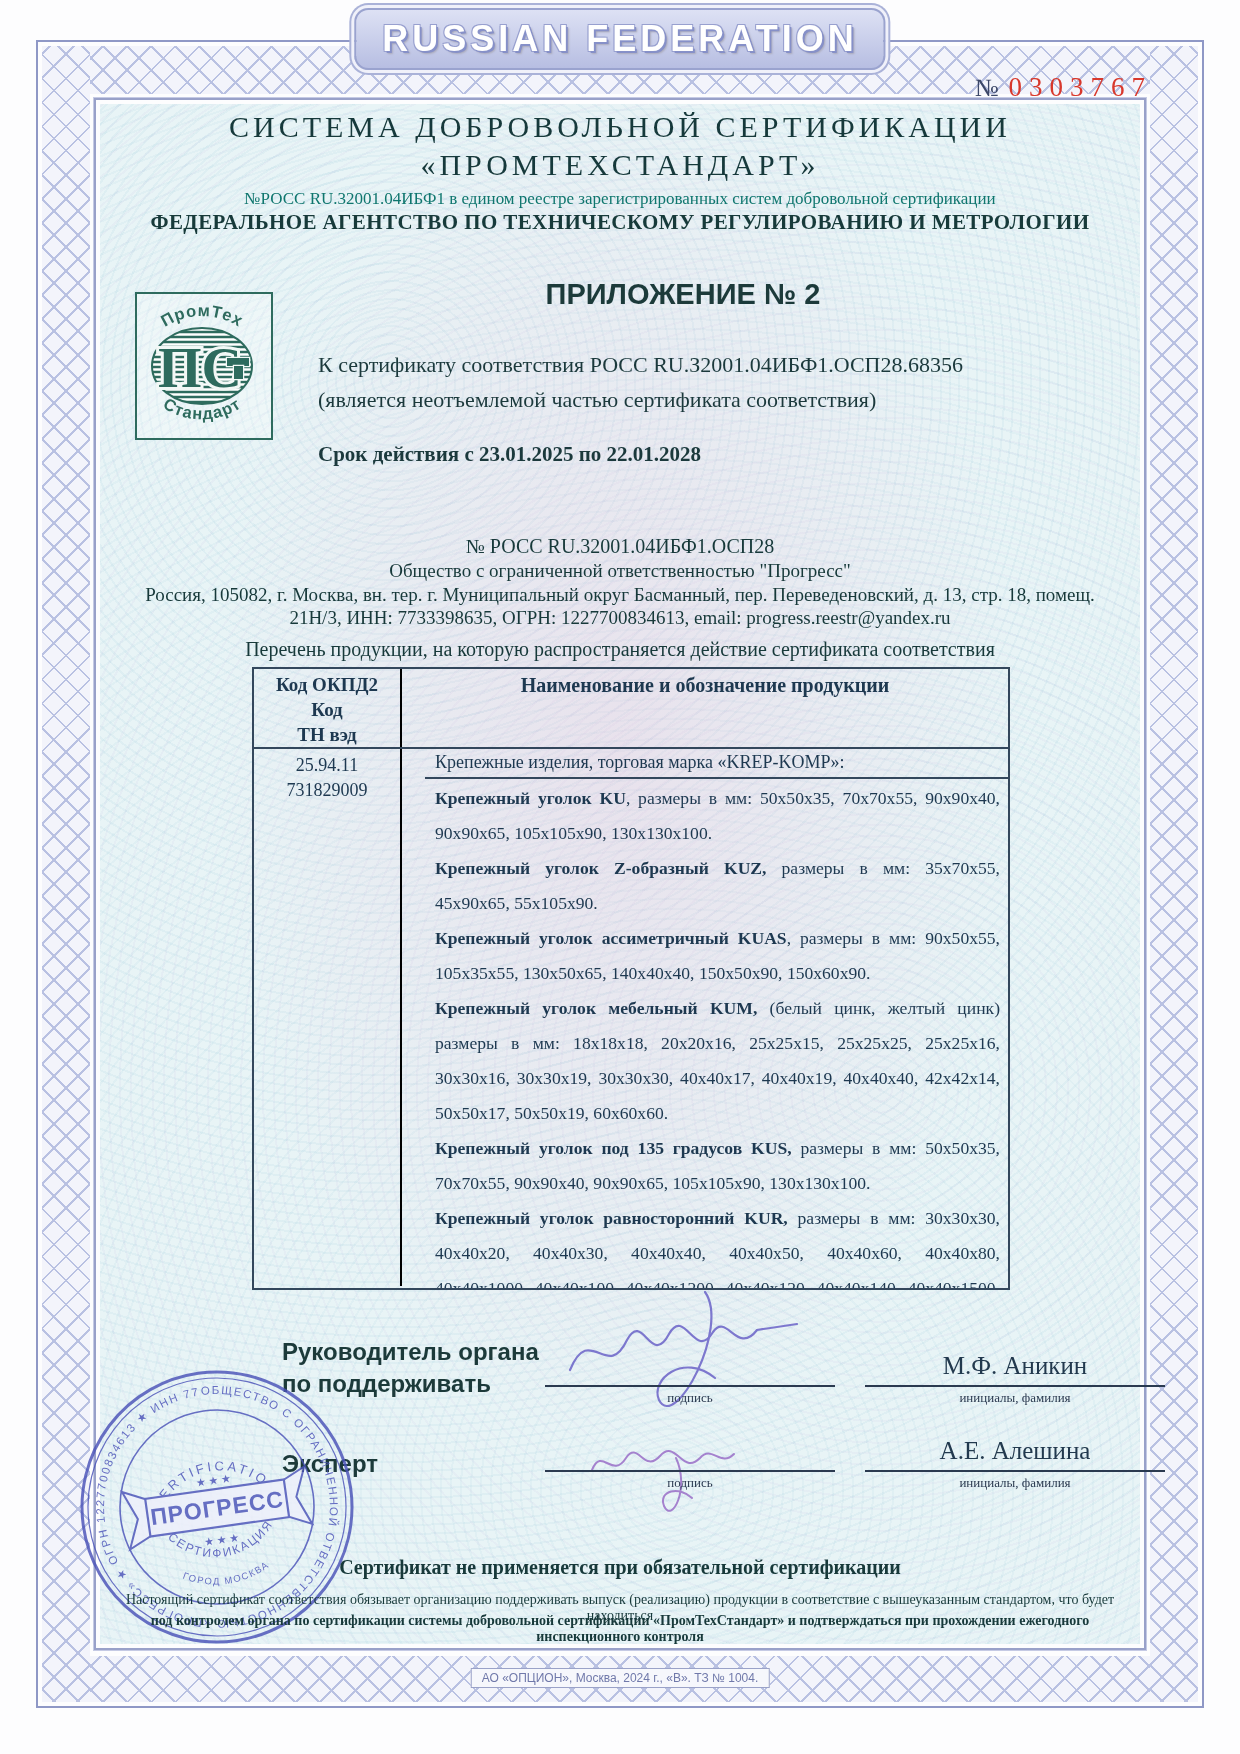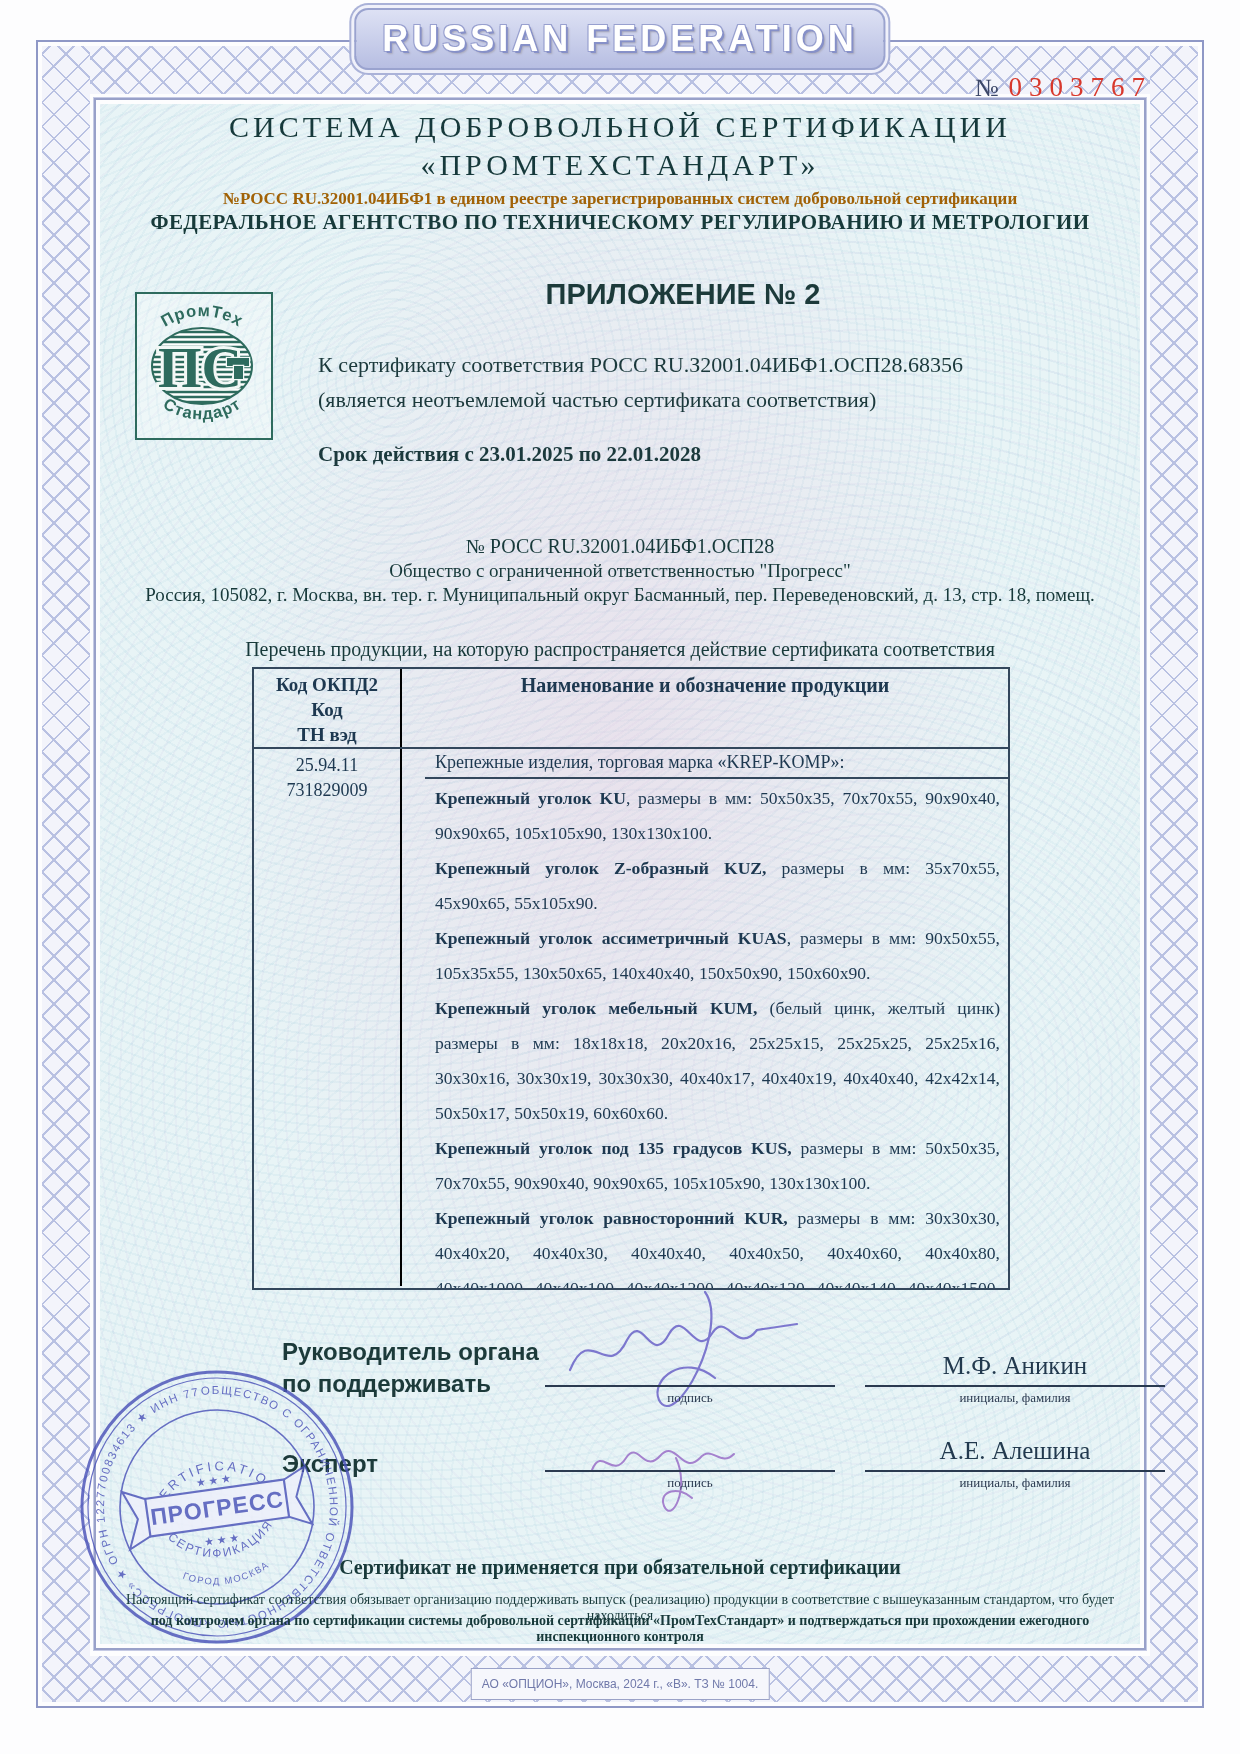--- a/index.html
+++ b/index.html
@@ -32,21 +32,21 @@
       letter-spacing:4px;color:#ffffff;
       text-shadow:2px 2px 0 #8690c8,-1px -1px 0 #98a0cf,1px -1px 0 #98a0cf,-1px 1px 0 #98a0cf,3px 3px 2px #aab;}
   
   .serial{position:absolute;top:72px;right:88px;font-size:25px;}
   .serial .pfx{color:#3c4768;margin-right:10px;}
   .serial .num{color:#d8382c;letter-spacing:7px;font-size:27px;}
   
   .c{position:absolute;left:100px;right:100px;text-align:center;}
   .title1{top:110px;font-size:30px;letter-spacing:4px;color:#16393b;}
   .title2{top:148px;font-size:30px;letter-spacing:4px;color:#16393b;}
-  .registry{top:189px;font-size:17px;font-weight:bold;color:#a16207;}
+  .registry{top:189px;font-size:17px;font-weight:normal;color:#0f766e;}
   .agency{top:210px;font-size:21px;font-weight:bold;letter-spacing:0.4px;color:#173a3a;}
   .appendix{position:absolute;left:400px;width:566px;top:278px;text-align:center;
       font-family:"Liberation Sans","DejaVu Sans",sans-serif;font-weight:bold;font-size:29px;color:#1c3a3a;}
   
   .logo{position:absolute;left:135px;top:292px;width:134px;height:144px;border:2px solid #2e6b5e;
       background:rgba(255,255,255,0.25);}
   
   .cert-line1{position:absolute;left:318px;top:352px;font-size:22px;color:#1b393c;}
   .cert-line2{position:absolute;left:318px;top:387px;font-size:22px;color:#1b393c;}
   .validity{position:absolute;left:318px;top:442px;font-size:21px;font-weight:bold;color:#1b393c;}
@@ -90,21 +90,21 @@
   .nm1{top:1352px;}
   .nm2{top:1437px;}
   .sig-svg{position:absolute;pointer-events:none;}
   
   .stamp{position:absolute;left:72px;top:1362px;width:290px;height:290px;opacity:0.82;color:#4a52b8;}
   
   .disclaimer{top:1556px;font-size:20px;font-weight:bold;}
   .fine1{top:1592px;font-size:14px;font-weight:normal;}
   .fine2{top:1613px;font-size:14px;font-weight:bold;}
   .print-box{position:absolute;left:50%;transform:translateX(-50%);top:1668px;
-      border:1px solid #9aa2c8;background:#f6f7fc;padding:8px 10px;
+      border:1px solid #9aa2c8;background:#f6f7fc;padding:2px 10px;
       font-family:"Liberation Sans","DejaVu Sans",sans-serif;font-size:12px;color:#7079aa;}
 </style>
 </head>
 <body>
 
 <div class="page">
 
   <div class="outer-line"></div>
   <div class="zz zz-top"></div>
   <div class="zz zz-bottom"></div>
@@ -168,20 +168,21 @@
     </svg>
   </div>
 
   <div class="cert-line1">К сертификату соответствия РОСС RU.З2001.04ИБФ1.ОСП28.68356</div>
   <div class="cert-line2">(является неотъемлемой частью сертификата соответствия)</div>
   <div class="validity">Срок действия с 23.01.2025 по 22.01.2028</div>
 
   <div class="c org-number">№ РОСС RU.32001.04ИБФ1.ОСП28</div>
   <div class="c org-name">Общество с ограниченной ответственностью "Прогресс"</div>
   <div class="c addr1">Россия, 105082, г. Москва, вн. тер. г. Муниципальный округ Басманный, пер. Переведеновский, д. 13, стр. 18, помещ.</div>
+  <div class="c addr2">21Н/3, ИНН: 7733398635, ОГРН: 1227700834613, email: progress.reestr@yandex.ru</div>
   <div class="c products-heading">Перечень продукции, на которую распространяется действие сертификата соответствия</div>
 
   <div class="tbl">
     <div class="hdr">
       <div class="c1">
         <div>Код ОКПД2</div>
         <div>Код</div>
         <div>ТН вэд</div>
       </div>
       <div class="c2">Наименование и обозначение продукции</div>

